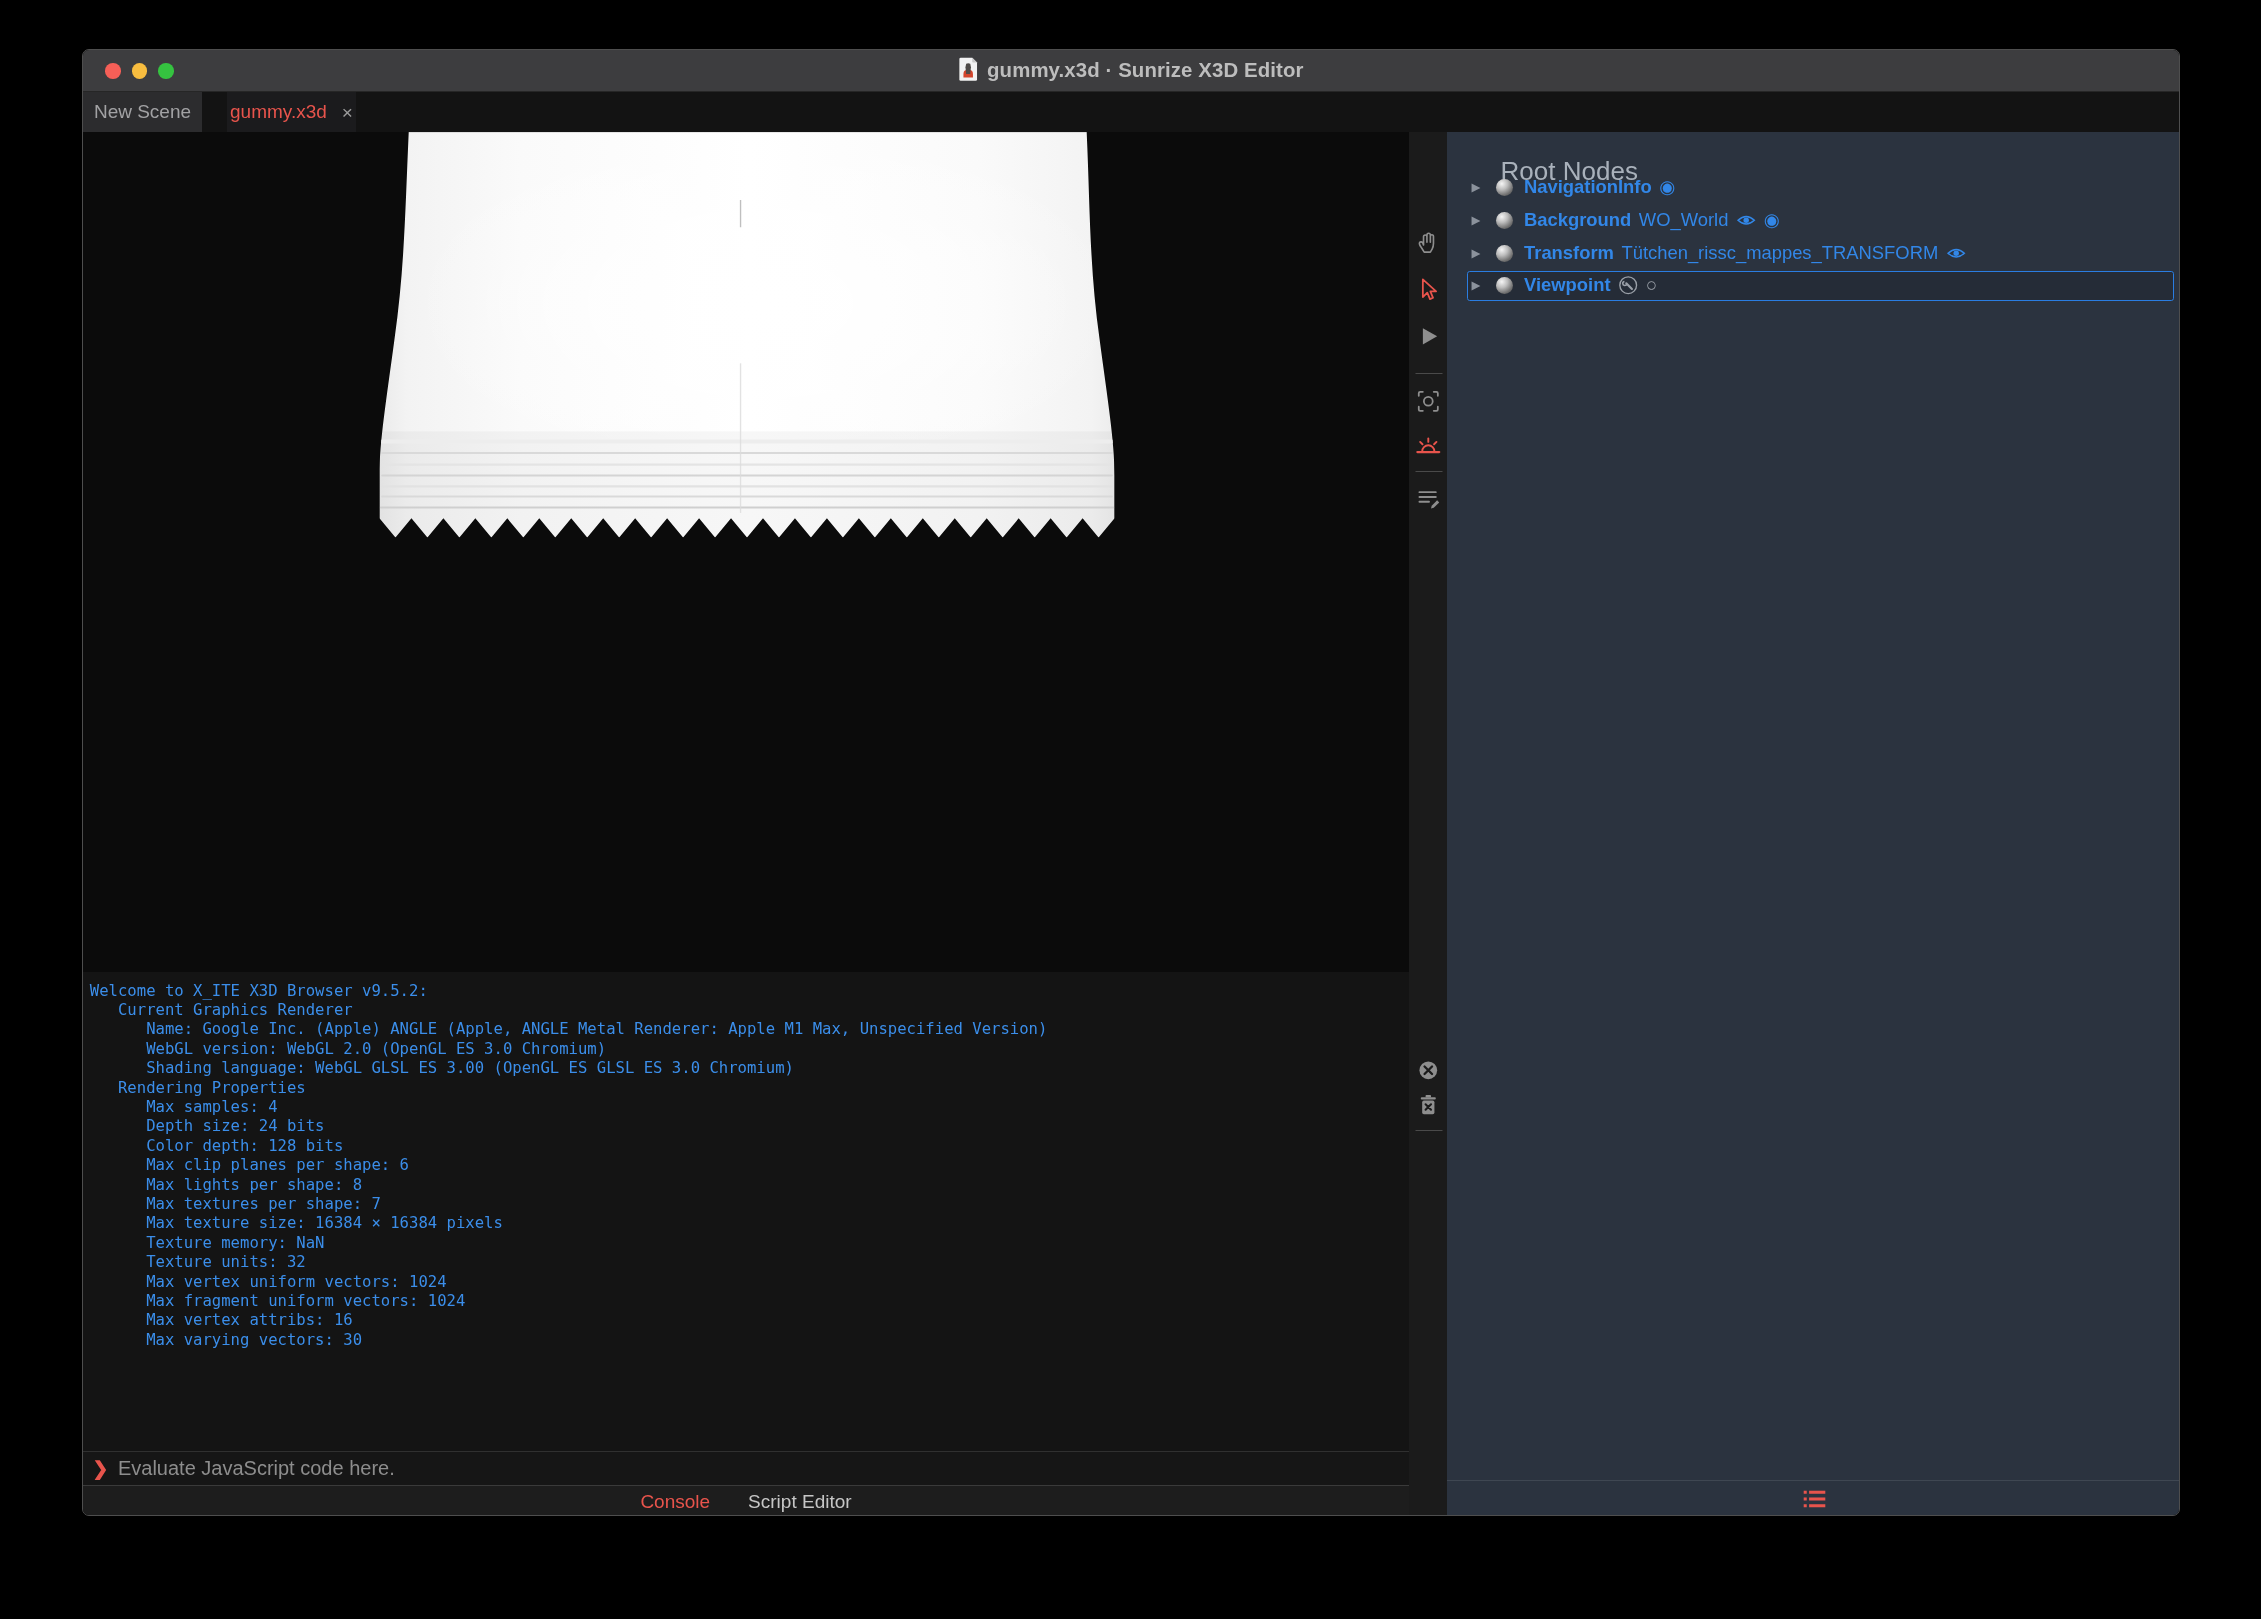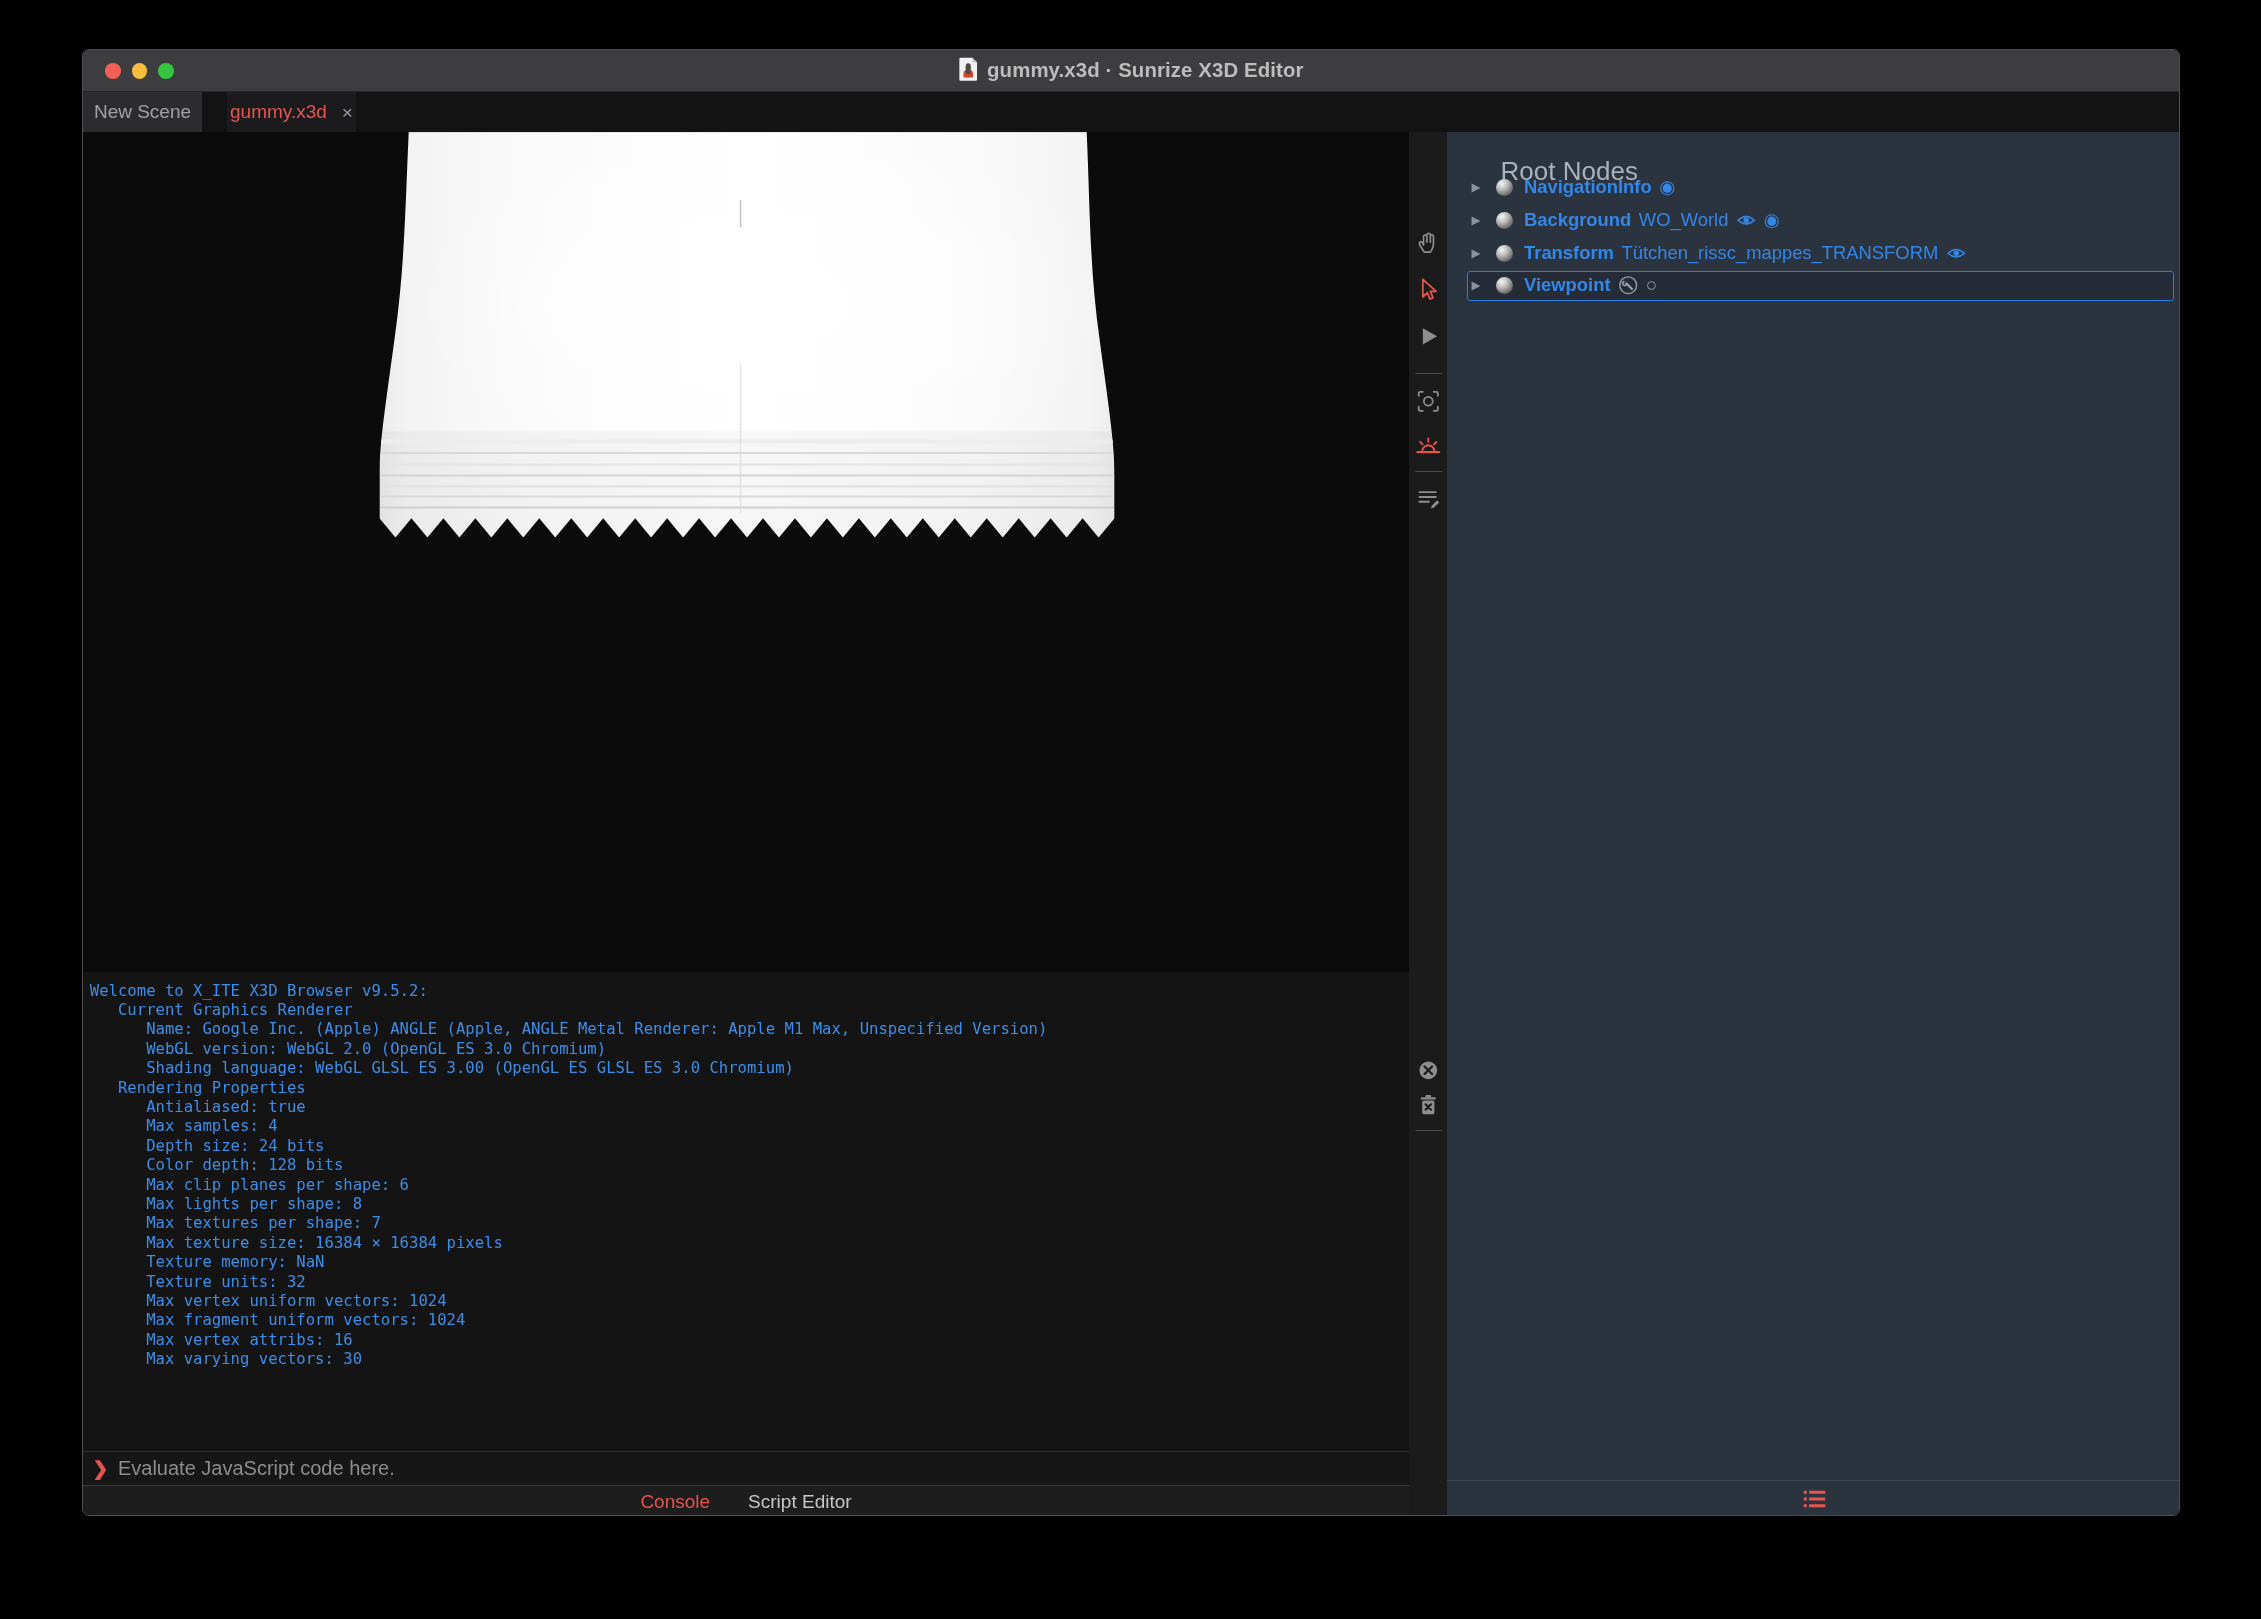--- a/index.html
+++ b/index.html
@@ -171,21 +171,20 @@
       </svg>
     </div>
 
     <div class="console-output">
       <div class="console-line">Welcome to X_ITE X3D Browser v9.5.2:</div>
       <div class="console-line">   Current Graphics Renderer</div>
       <div class="console-line">      Name: Google Inc. (Apple) ANGLE (Apple, ANGLE Metal Renderer: Apple M1 Max, Unspecified Version)</div>
       <div class="console-line">      WebGL version: WebGL 2.0 (OpenGL ES 3.0 Chromium)</div>
       <div class="console-line">      Shading language: WebGL GLSL ES 3.00 (OpenGL ES GLSL ES 3.0 Chromium)</div>
       <div class="console-line">   Rendering Properties</div>
-      <div class="console-line">      Antialiased: true</div>
       <div class="console-line">      Max samples: 4</div>
       <div class="console-line">      Depth size: 24 bits</div>
       <div class="console-line">      Color depth: 128 bits</div>
       <div class="console-line">      Max clip planes per shape: 6</div>
       <div class="console-line">      Max lights per shape: 8</div>
       <div class="console-line">      Max textures per shape: 7</div>
       <div class="console-line">      Max texture size: 16384 × 16384 pixels</div>
       <div class="console-line">      Texture memory: NaN</div>
       <div class="console-line">      Texture units: 32</div>
       <div class="console-line">      Max vertex uniform vectors: 1024</div>

